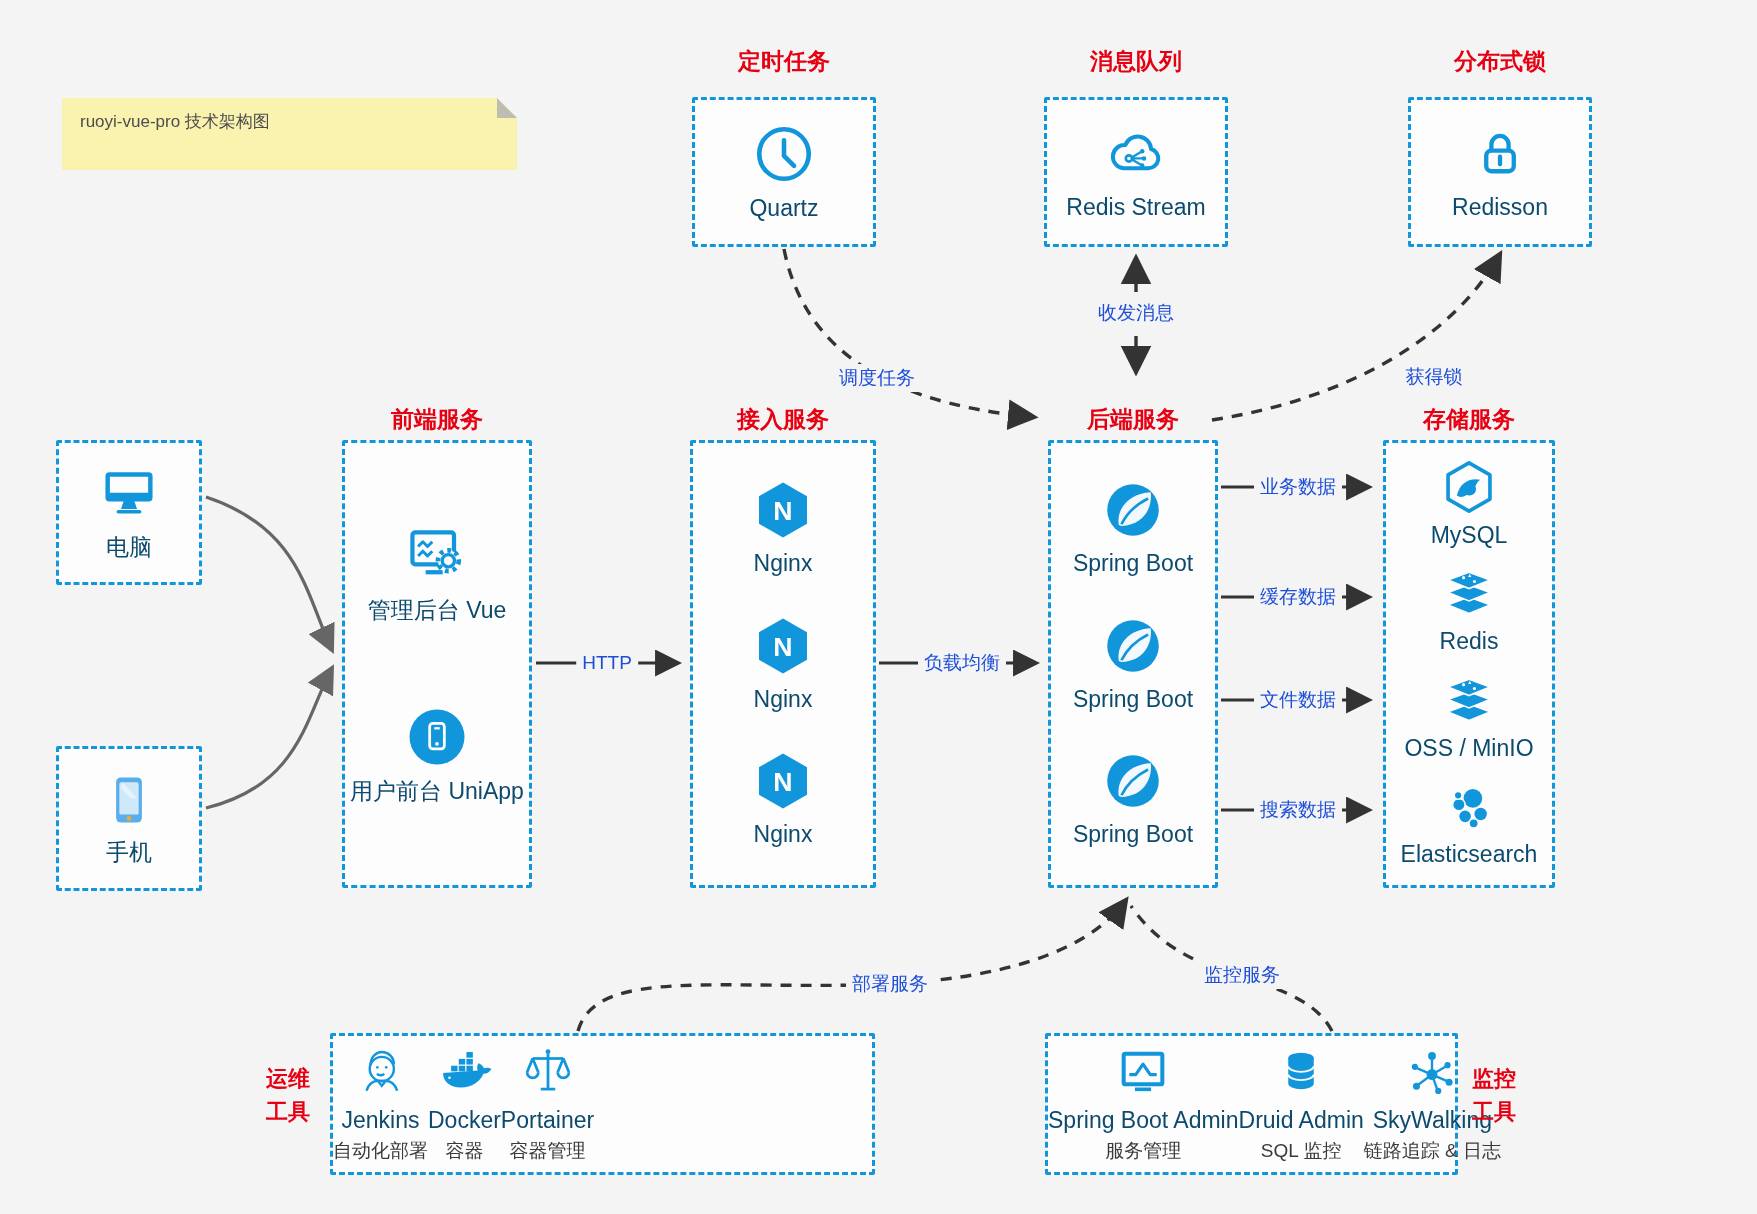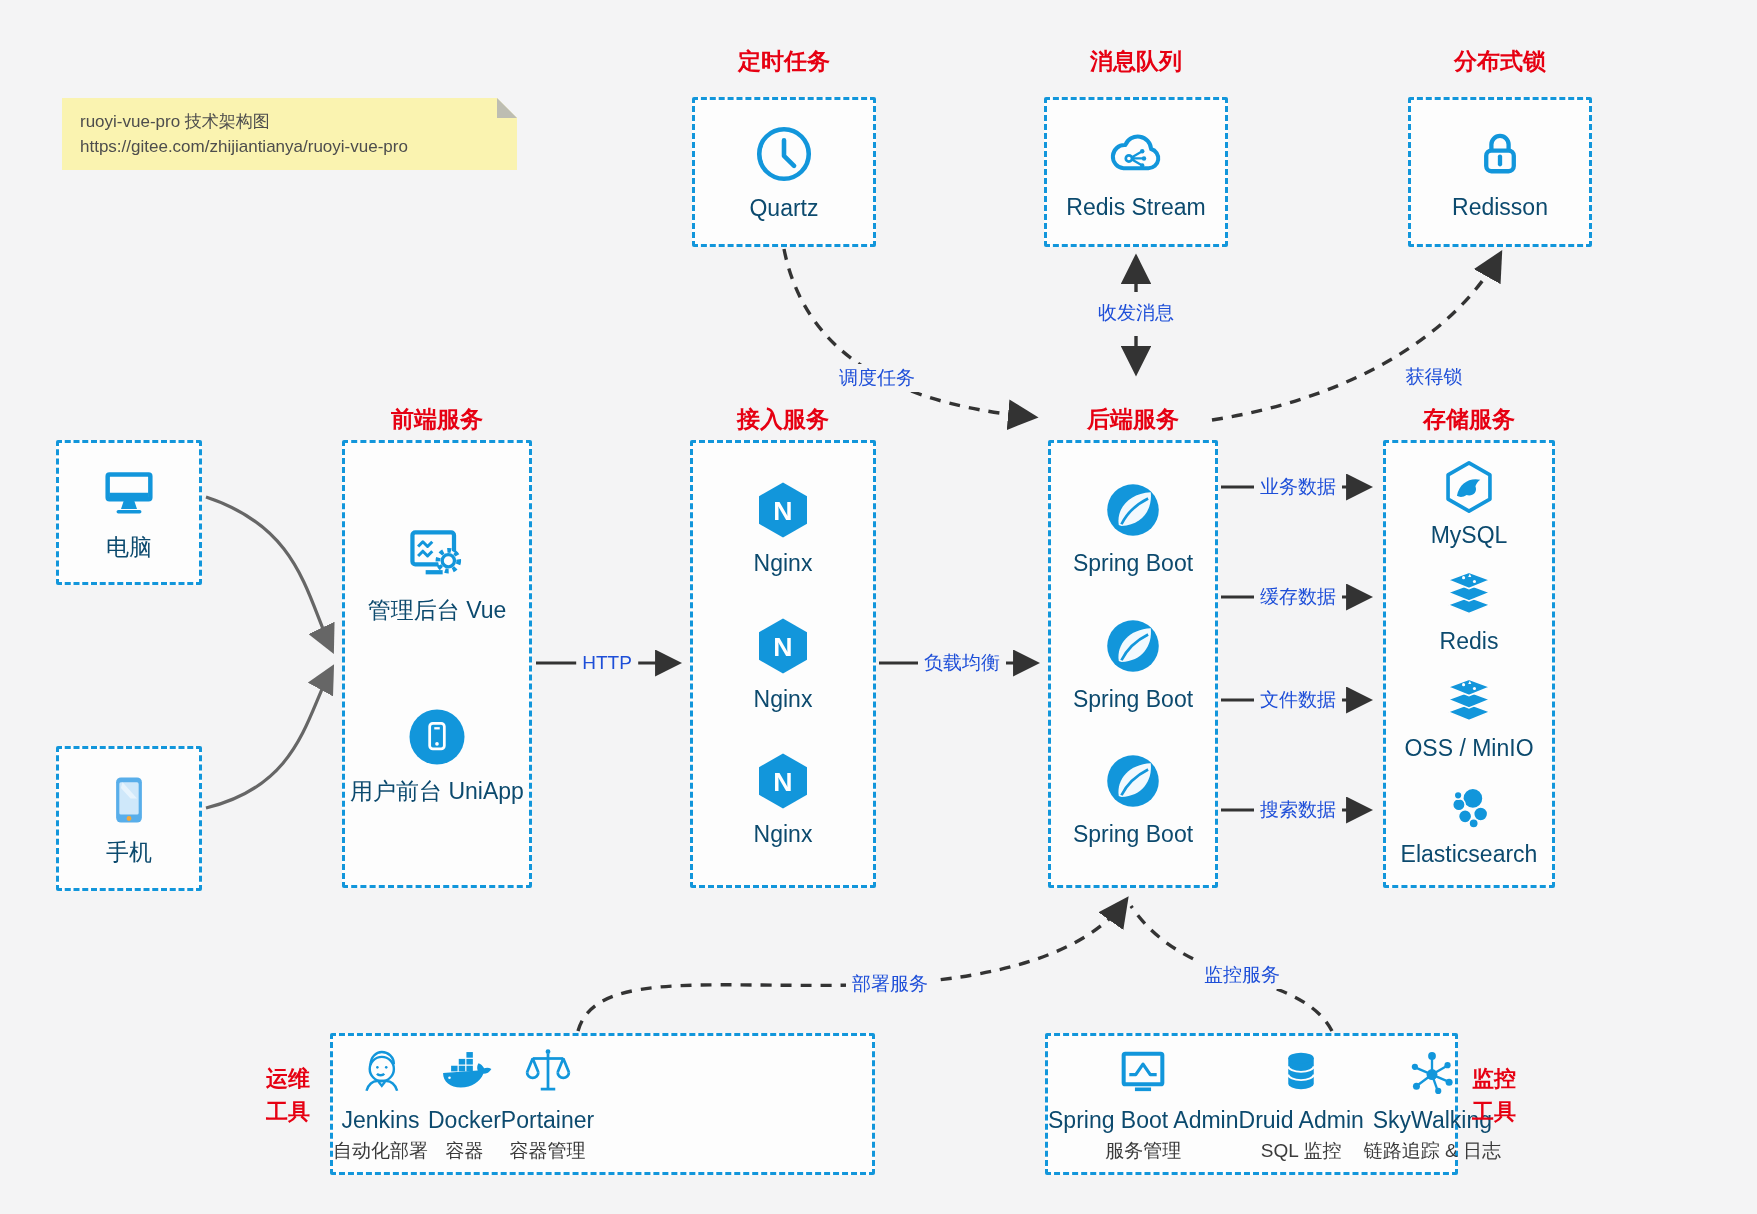--- a/index.html
+++ b/index.html
@@ -52,21 +52,20 @@
     <path d="M 784 249 C 800 330 862 402 1034 417" fill="none" stroke="#333" stroke-width="3.4" stroke-dasharray="11 9" marker-end="url(#mB)"></path>
     <path d="M 1136 312 L 1136 258" stroke="#333" stroke-width="3.4" stroke-dasharray="11 9" marker-end="url(#mB)"></path>
     <path d="M 1136 316 L 1136 372" stroke="#333" stroke-width="3.4" stroke-dasharray="11 9" marker-end="url(#mB)"></path>
     <path d="M 1212 420 C 1330 402 1447 348 1500 254" fill="none" stroke="#333" stroke-width="3.4" stroke-dasharray="11 9" marker-end="url(#mB)"></path>
     <path d="M 578 1031 C 596 966 722 991 890 984 C 1000 978 1088 953 1126 900" fill="none" stroke="#333" stroke-width="3.4" stroke-dasharray="11 9" marker-end="url(#mB)"></path>
     <path d="M 1332 1031 C 1318 1004 1286 990 1240 977 C 1198 964 1158 946 1131 906" fill="none" stroke="#333" stroke-width="3.4" stroke-dasharray="11 9"></path>
   </svg>
 
   <div class="note">
     <div>ruoyi-vue-pro 技术架构图</div>
-    <div>https://gitee.com/zhijiantianya/ruoyi-vue-pro</div>
   </div>
 
   <div class="group-title" style="left:784px;top:46px;">定时任务</div>
   <div class="group-title" style="left:1136px;top:46px;">消息队列</div>
   <div class="group-title" style="left:1500px;top:46px;">分布式锁</div>
 
   <div class="box vflex" style="left:692px;top:97px;width:184px;height:150px;">
     <div class="node">
       <svg class="ic" width="66" height="66" viewBox="0 0 72 72">
         <circle cx="36" cy="36" r="27" fill="none" stroke="#1296db" stroke-width="5"></circle>

